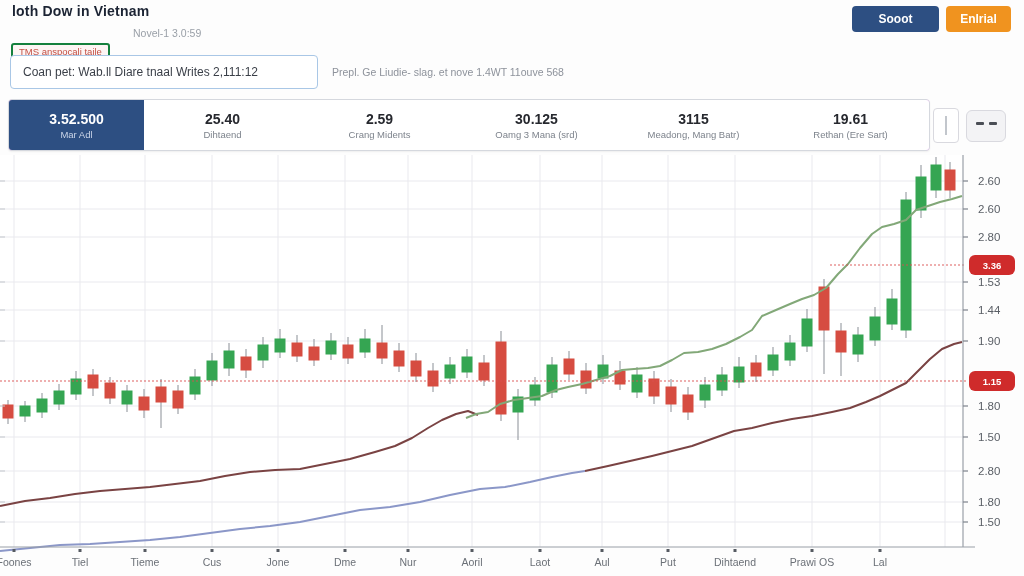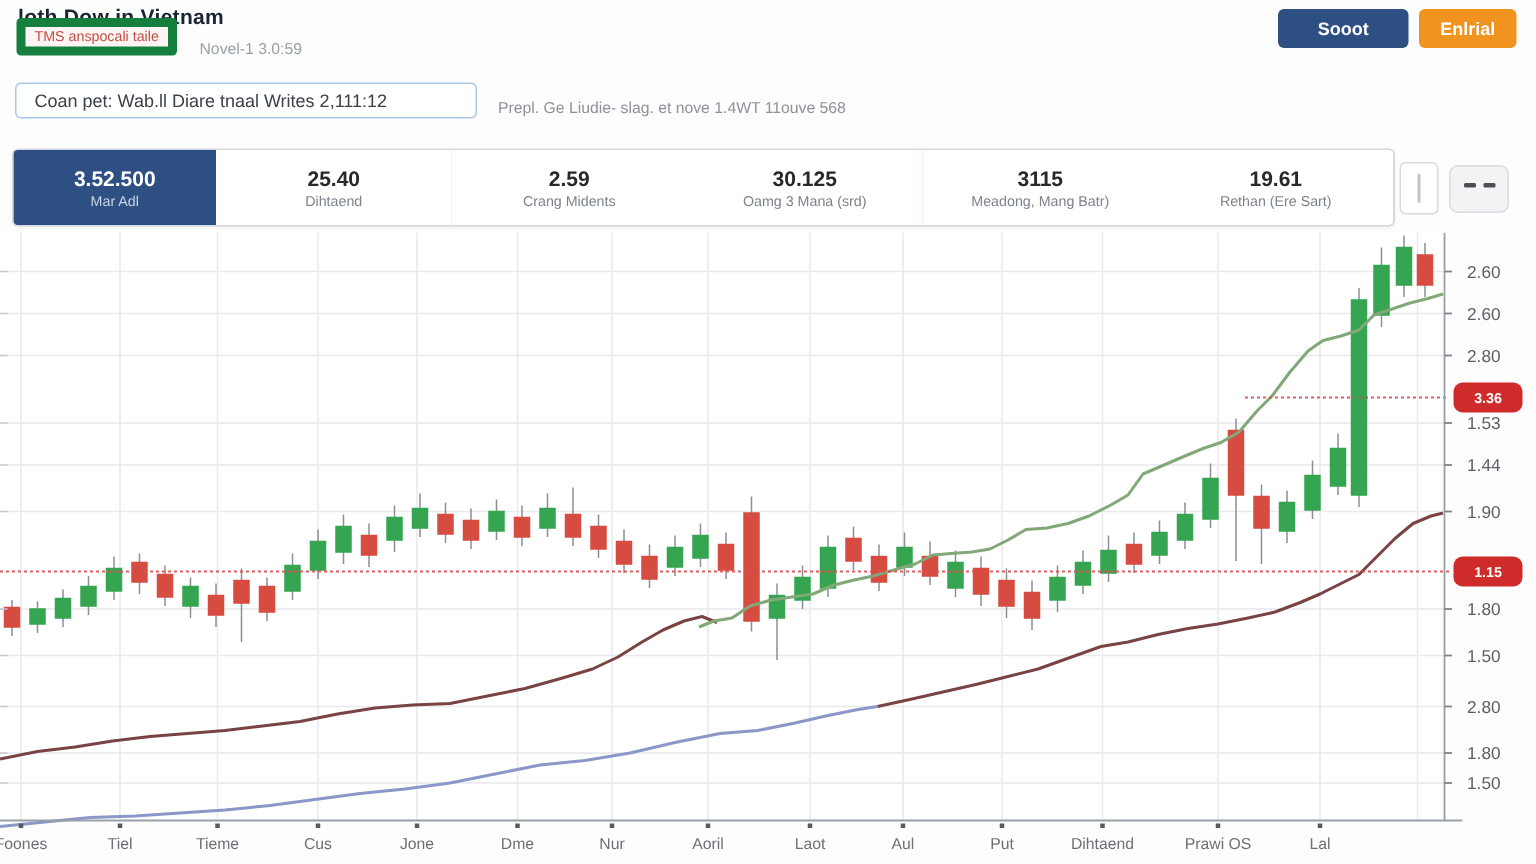--- a/index.html
+++ b/index.html
@@ -1,27 +1,27 @@
 <!DOCTYPE html>
 <html><head>
 <meta charset="utf-8">
 <style>
   * { margin:0; padding:0; box-sizing:border-box; }
   html,body { width:1024px; height:576px; overflow:hidden; background:#fdfdfd;
     font-family:"Liberation Sans", sans-serif; }
   .hdr { position:absolute; left:0; top:0; width:1024px; height:48px; }
   .title { position:absolute; left:12px; top:3px; font-size:14px; font-weight:800; color:#1b2333; letter-spacing:.2px; }
-  .badge { position:absolute; left:11px; top:12px; font-size:9.5px; color:#c25045; border:6px solid #15803d;
+  .badge { position:absolute; left:11px; top:43px; font-size:9.5px; color:#c25045; border:2px solid #15803d;
     background:#fdf5f4; border-radius:3px; padding:1px 6px; }
   .meta { position:absolute; left:122px; top:27px; font-size:10.5px; color:#9aa0a8;padding-left:11px; }
   .btn { position:absolute; top:6px; height:26px; border:none; border-radius:4px; color:#fff;
     font-weight:700; font-size:12px; font-family:inherit; cursor:pointer; }
   .btn.navy { left:852px; width:87px; background:#2d4f82; }
   .btn.orange { left:946px; width:65px; background:#f0931f;text-align:center; }
-  .srch { position:absolute; left:10px; top:55px; width:308px; height:24px; border:1.5px solid #a9c7e6;
+  .srch { position:absolute; left:10px; top:55px; width:308px; height:34px; border:1.5px solid #a9c7e6;
     border-radius:4px; background:#fff; font-family:inherit; font-size:12px; color:#3a3f48; padding:0 12px; }
   .note { position:absolute; left:332px; top:66px; font-size:10.5px; color:#8d929b; }
   .stats { position:absolute; left:8px; top:99px; width:922px; height:52px; background:#f0abfc;
     border:1px solid #d5d8de; border-radius:4px; display:flex; overflow:hidden;
     box-shadow:0 1px 2px rgba(0,0,0,.06); }
   .cell { flex:1; display:flex; flex-direction:column; align-items:center; justify-content:center;
     gap:2px; cursor:pointer; background:#fff; }
   .cell .v { font-size:14px; font-weight:700; color:#26282e; }
   .cell .l { font-size:9.5px; color:#7d838c; }
   .cell.hl { flex:0 0 135px; background:#2d4f82; }

